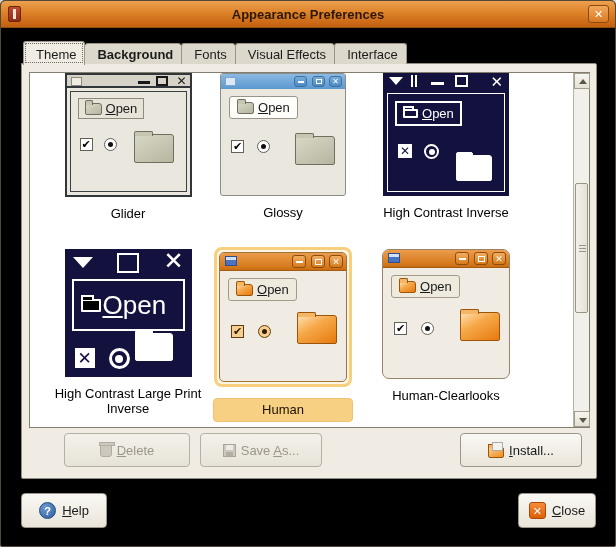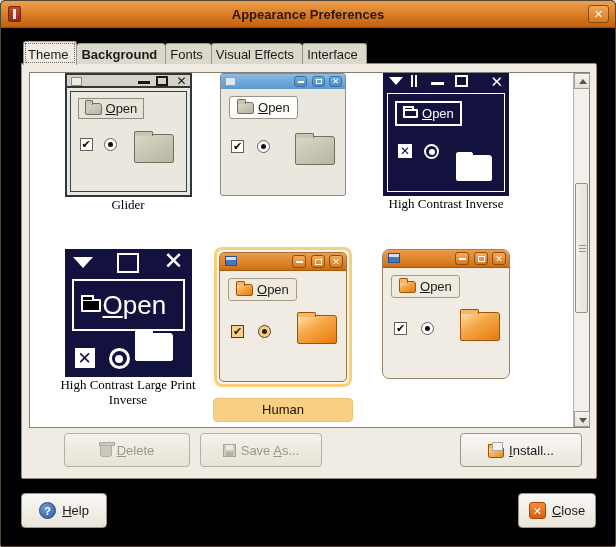--- a/index.html
+++ b/index.html
@@ -22,21 +22,21 @@
   .title { flex:1; text-align:center; font-size:13px; font-weight:bold; color:#31180O; color:#2e1703; }
   .tb-close {
     position:absolute; right:6px; top:4px; width:21px; height:18px;
     background:linear-gradient(#f2a85f,#d87a20); border:1px solid #8a4a10; border-radius:3px;
     color:#fff; font-size:11px; font-weight:bold; text-align:center; line-height:16px; cursor:default;
   }
   
   .tabs { position:absolute; left:22px; top:39px; display:flex; align-items:flex-end; height:24px; z-index:3; }
   .tab {
     background:#ddd8cc; border:1px solid #9c9587; border-bottom:none;
-    padding:3px 8px 4px 4px; font-size:13px; color:#1c1c1c; height:21px;
+    padding:3px 8px 4px 12px; font-size:13px; color:#1c1c1c; height:21px;
     border-radius:3px 3px 0 0; margin-right:0px; border-right-width:0;
   }
   .tab:last-child { border-right-width:1px; }
   .tab.active {
     background:#f0ece3; height:24px; padding-top:5px; border-right-width:1px;
     position:relative; z-index:4; margin-bottom:-1px;
     outline:1px dotted #6f6a5f; outline-offset:-3px;
   }
   .tab.active + .tab { border-left-width:0;font-weight:bold; }
   
@@ -44,21 +44,21 @@
     position:absolute; left:20px; top:62px; width:576px; height:416px;
     background:#f0ece3; border:1px solid #938d80; border-radius:0 2px 2px 2px;
   }
   
   .list {
     position:absolute; left:7px; top:8px; width:561px; height:356px;
     border:1px solid #847e70; background:#fff;
   }
   .grid { position:absolute; left:0; top:0; right:16px; bottom:0; overflow:hidden; background:#fff; }
   .cell { position:absolute; width:150px; text-align:center; }
-  .cell .label { font-size:13px; color:#000; line-height:15px;font-family:Liberation Serif, serif; }
+  .cell .label { margin-top:9px; font-size:13px; color:#000; line-height:15px; }
   .pv { position:relative; margin:0 auto; text-align:left; }
   
   .fold { position:relative; display:inline-block; border-radius:1px 3px 2px 2px; }
   .fold::before { content:""; position:absolute; top:-4px; left:-1px; height:4px; width:45%;
     border-radius:2px 2px 0 0; border:inherit; border-bottom:none; }
   .f-sm { width:17px; height:12px; }
   .f-lg { width:40px; height:29px; }
   .f-orange { background:linear-gradient(150deg,#fdd9a4 5%,#f6a94a 40%,#e87d12 95%); border:1px solid #9d5408; }
   .f-orange::before { background:#f5b668; border:1px solid #9d5408; border-bottom:none; }
   .f-gray { background:linear-gradient(150deg,#d8d8c6,#b5b5a0); border:1px solid #6f6f60; }
@@ -257,20 +257,21 @@
               <span class="b x" style="right:3px;">✕</span>
             </div>
             <span class="openbtn">
                 <span class="fold f-gray f-sm"></span>
                 <span class="openlbl"><span class="u">O</span><span>pen</span></span>
               </span>
             <span class="chk">✔</span>
             <span class="rad"></span>
             <span class="fl fold f-gray f-lg"></span>
           </div>
+          <div class="label">Glossy</div>
         </div>
 
         <div class="cell" style="left:336px; top:0; width:160px;">
           <div class="pv pv-hc">
             <div class="tb">
               <span class="tri"></span>
               <span class="bars"></span>
               <span class="mi"></span>
               <span class="ma"></span>
               <span class="cl">✕</span>
@@ -344,20 +345,21 @@
               <span class="b x" style="right:3px;">✕</span>
             </div>
             <span class="openbtn">
                 <span class="fold f-orange f-sm"></span>
                 <span class="openlbl"><span class="u">O</span><span>pen</span></span>
               </span>
             <span class="chk">✔</span>
             <span class="rad"></span>
             <span class="fl fold f-orange f-lg"></span>
           </div>
+          <div class="label">Human-Clearlooks</div>
         </div>
 
       </div>
 
       <div class="sb">
         <div class="sb-btn up">
             <span class="arr up"></span>
           </div>
         <div class="sb-thumb">
             <span class="grip"></span>

